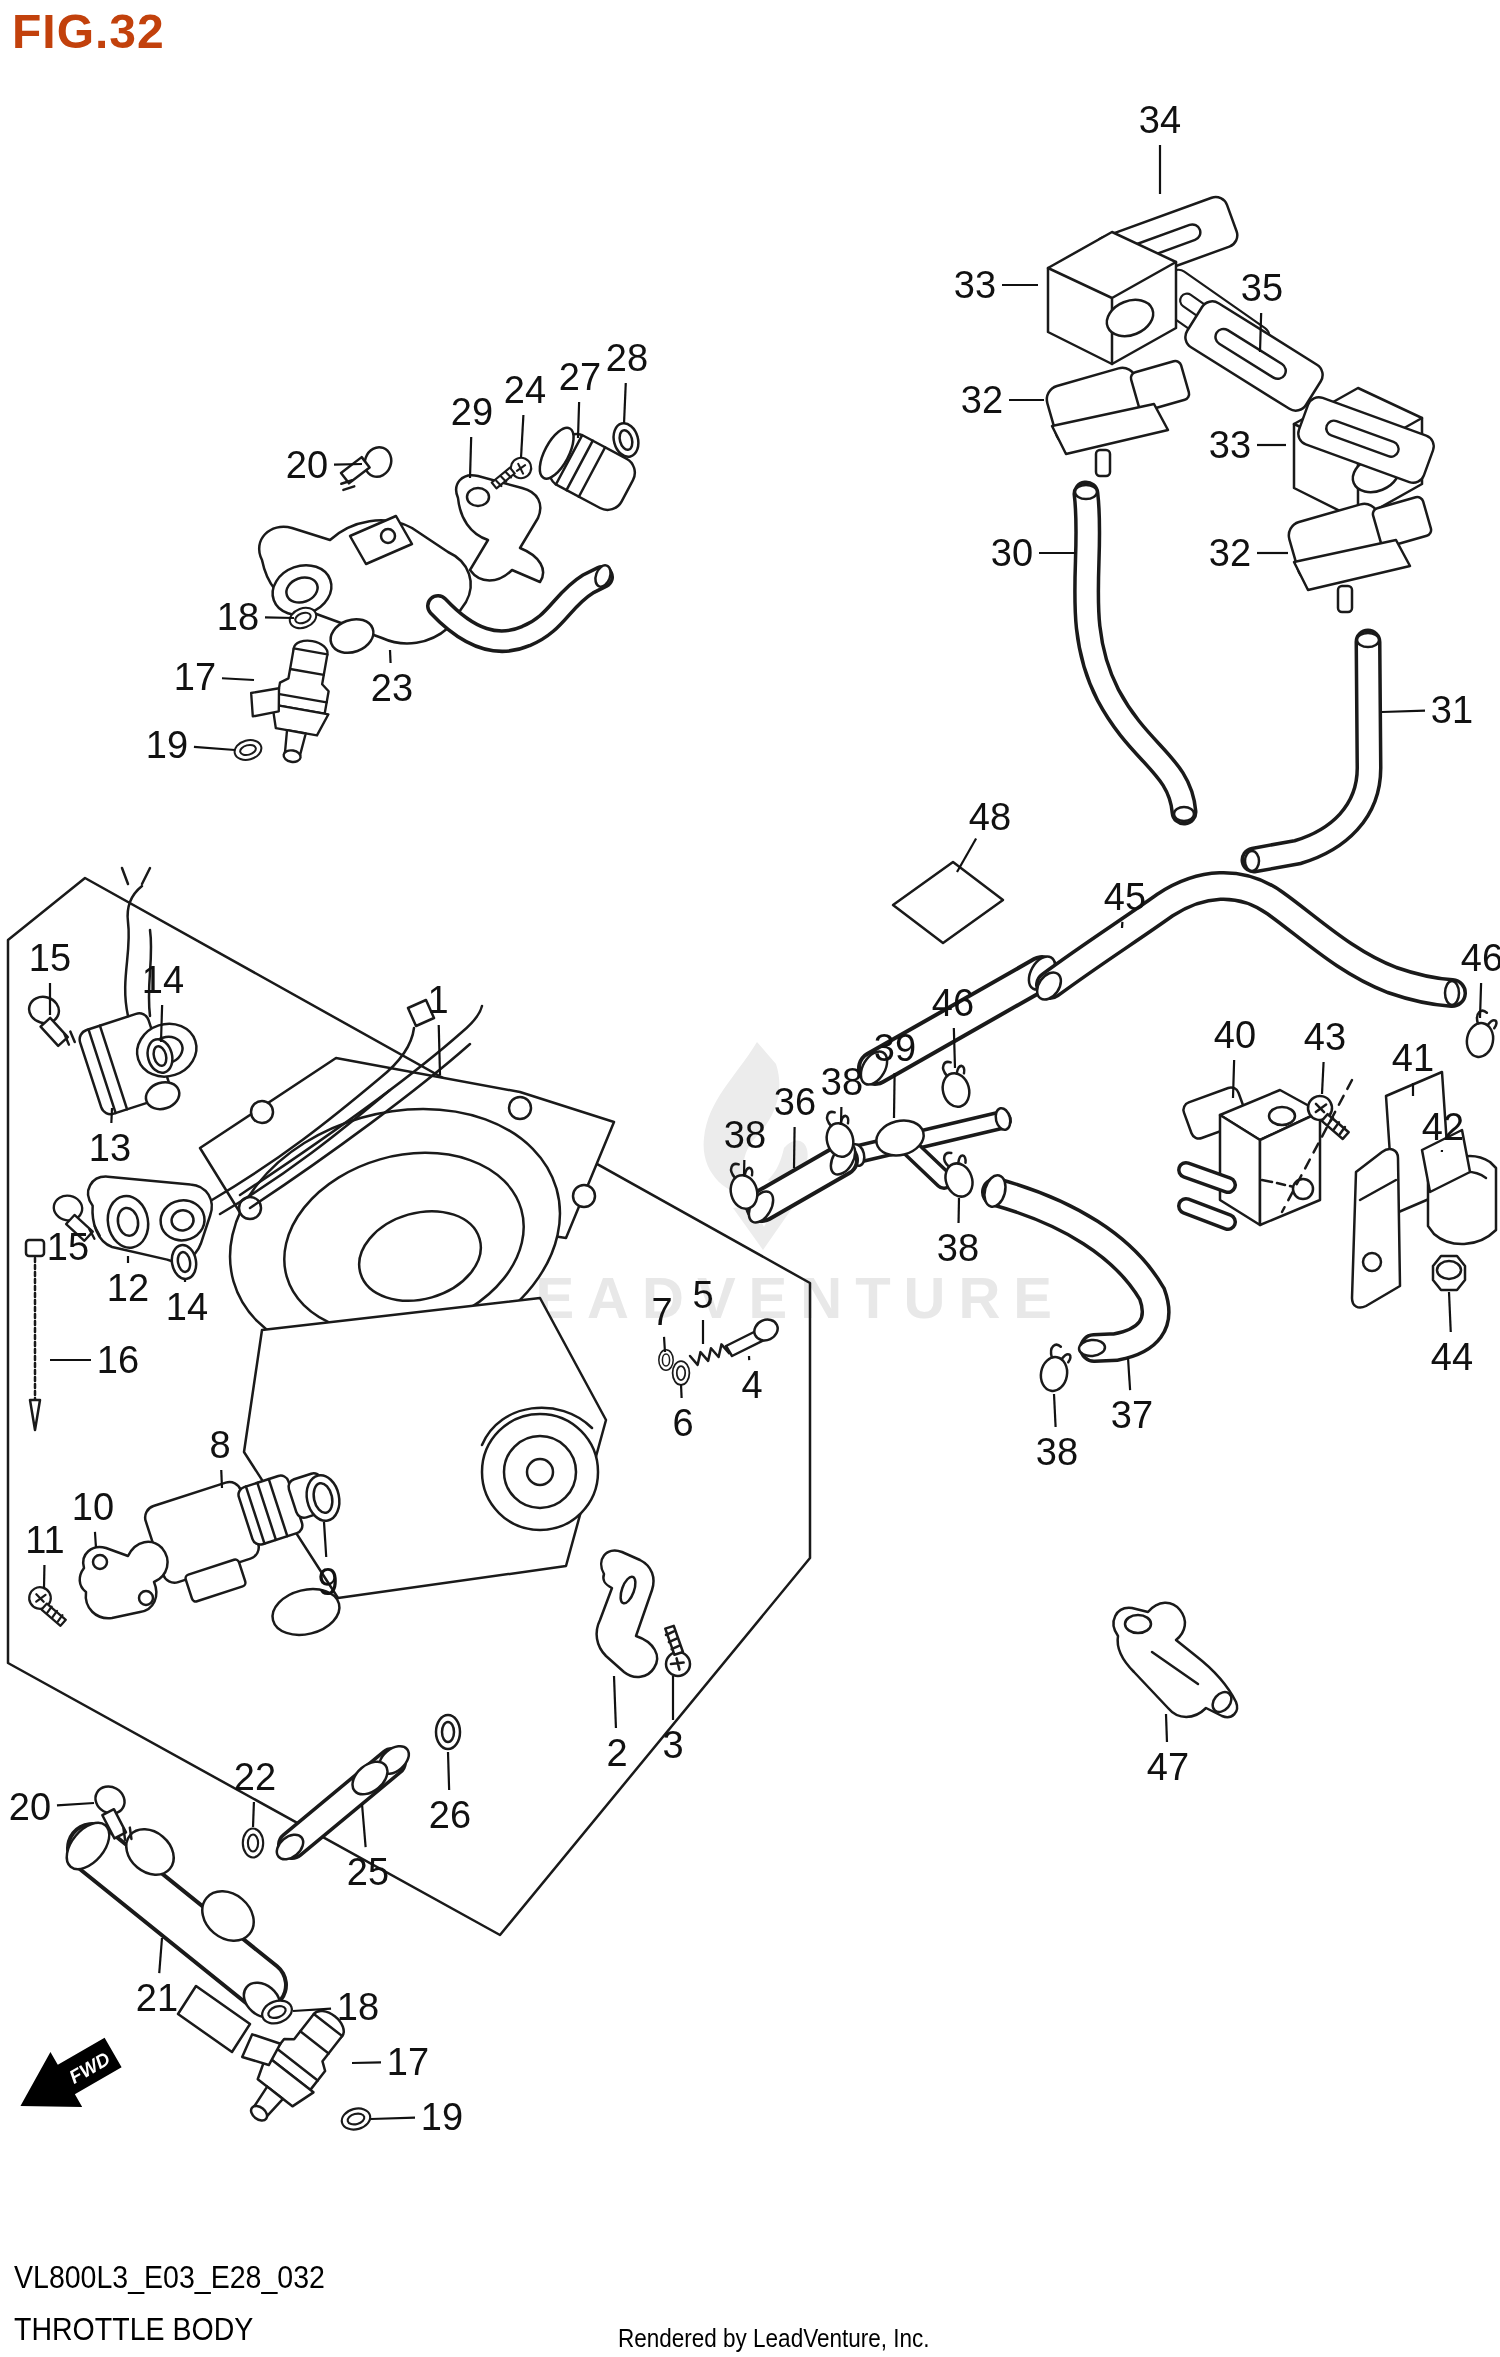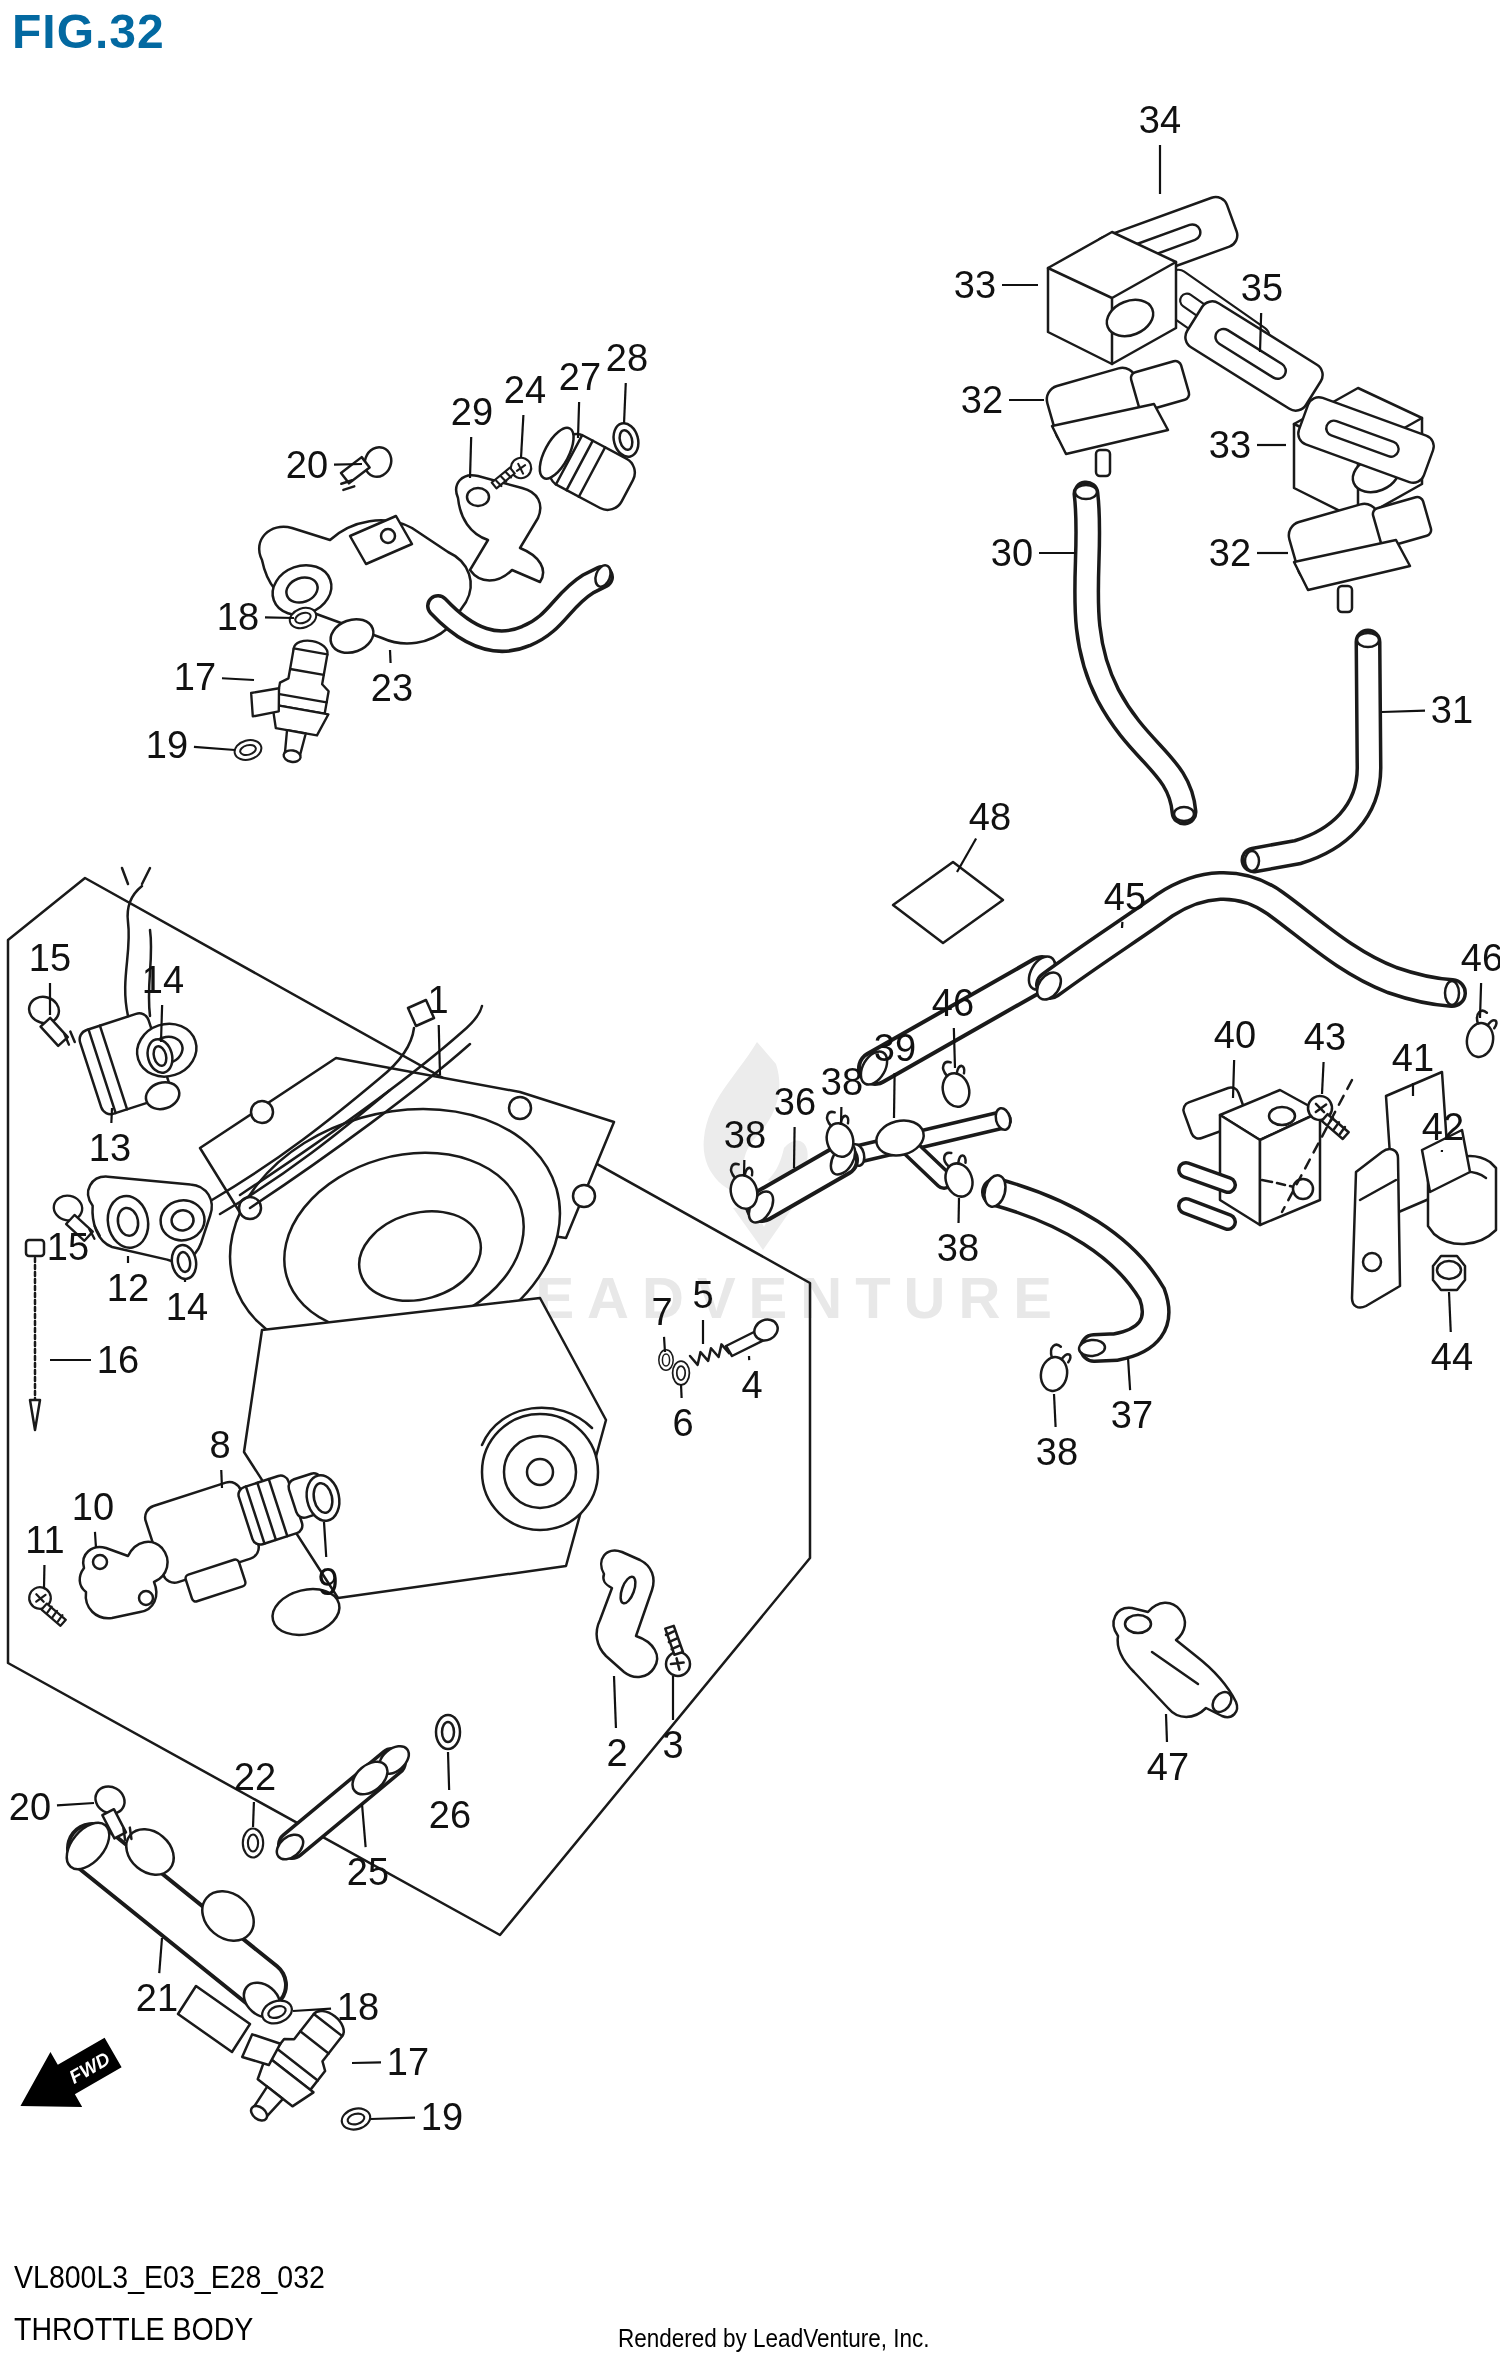--- a/index.html
+++ b/index.html
@@ -1,19 +1,19 @@
 <!DOCTYPE html>
 <html><head>
 <meta charset="utf-8">
 <style>
   html,body{margin:0;padding:0;}
   body{width:1500px;height:2357px;position:relative;background:#ffffff;
        font-family:"Liberation Sans",sans-serif;overflow:hidden;}
   .page-title{position:absolute;left:12px;top:4px;font-size:48px;font-weight:800;
-              color:#0369a1;letter-spacing:1px;}
+              color:#c2410c;letter-spacing:1px;}
   .watermark-text{position:absolute;left:487px;top:1264px;font-size:58px;font-weight:700;
                   color:#e8e8e8;letter-spacing:13px;white-space:nowrap;}
   .footer-code{position:absolute;left:14px;top:2260px;font-size:31px;color:#000;
                transform:scaleX(.92);transform-origin:left center;}
   .footer-name{position:absolute;left:14px;top:2312px;font-size:31px;color:#000;
                transform:scaleX(.92);transform-origin:left center;}
   .footer-credit{position:absolute;left:618px;top:2324px;font-size:25px;color:#000;
                  transform:scaleX(.9);transform-origin:left center;}
   svg.diagram{position:absolute;left:0;top:0;}
   .part{fill:#fff;stroke:#1a1a1a;stroke-width:2.5;stroke-linejoin:round;}

